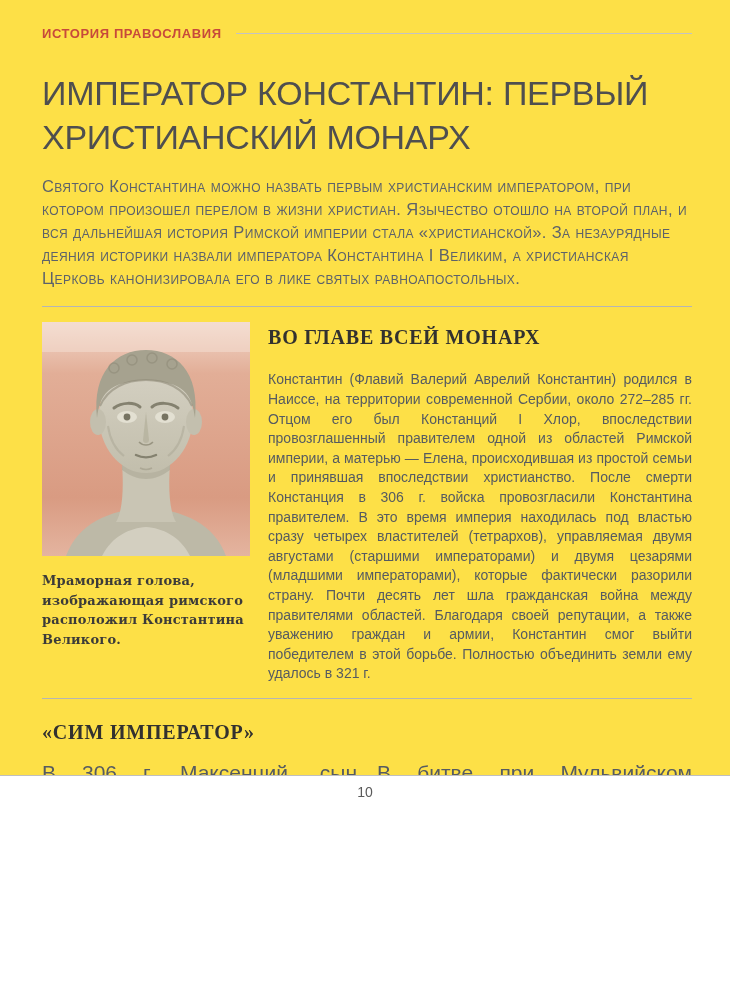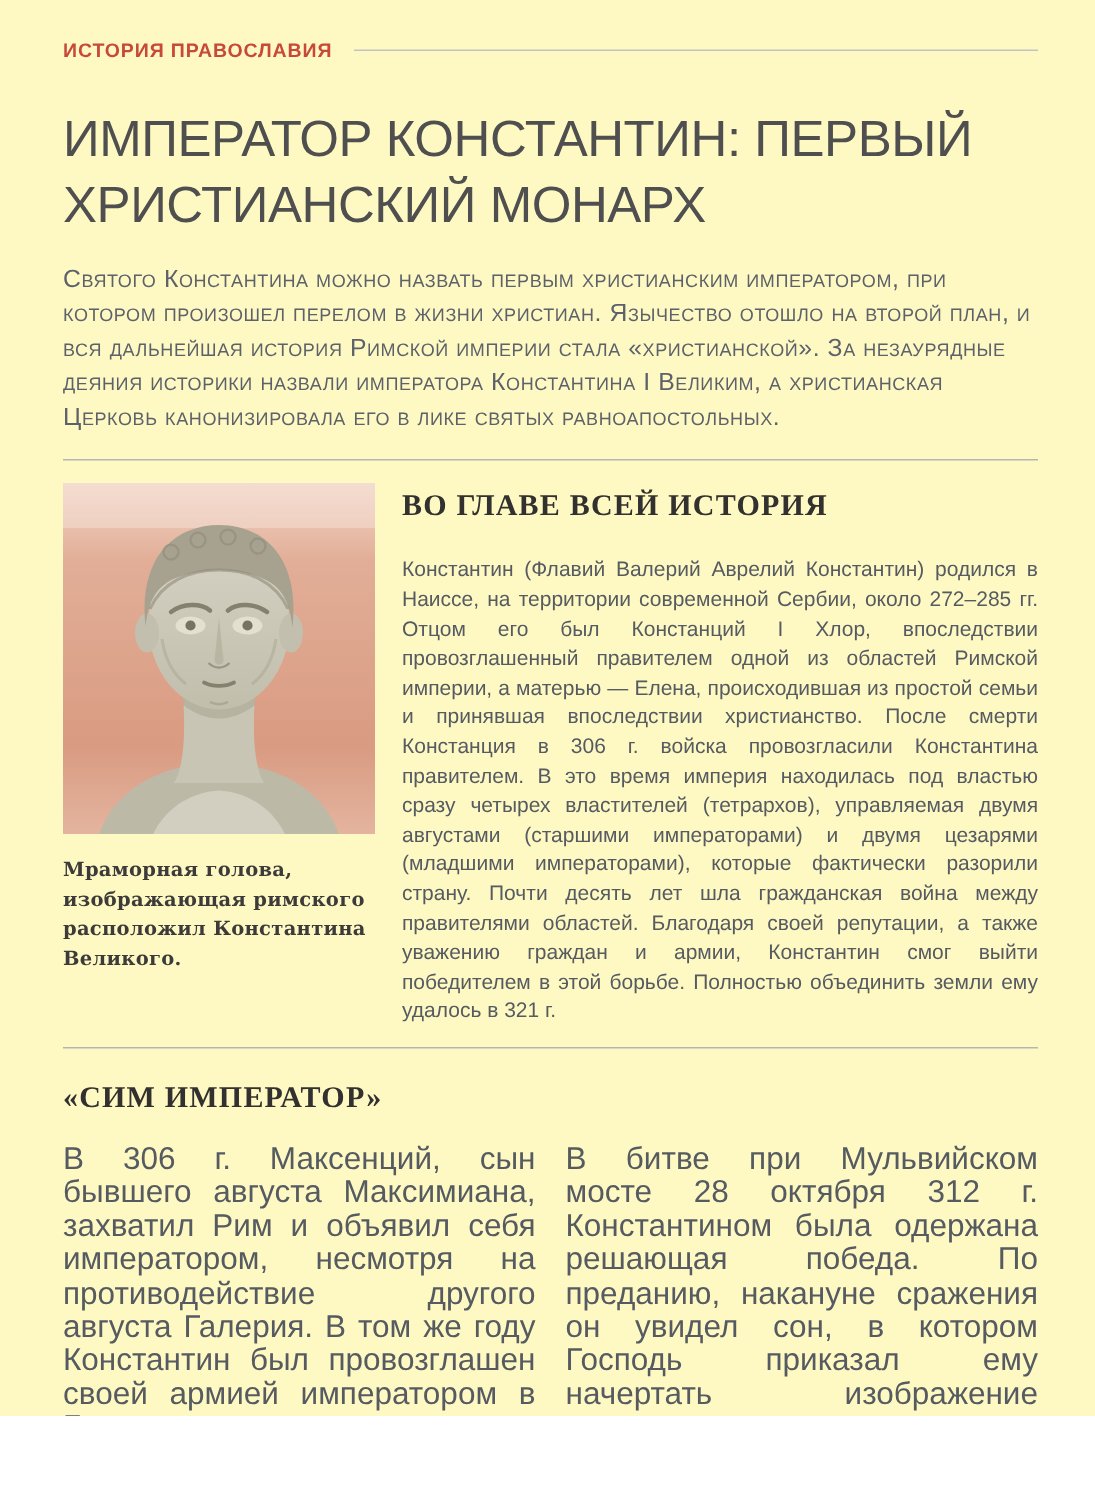--- a/index.html
+++ b/index.html
@@ -1,16 +1,16 @@
 <!DOCTYPE html>
 <html lang="ru"><head>
 <meta charset="utf-8">
 <style>
   html,body{margin:0;padding:0;background:#ffffff;}
-  .page{position:relative;width:730px;height:944px;background:#fef9c3;overflow:hidden;
+  .page{position:relative;width:730px;height:812px;background:#fde047;overflow:hidden;
         font-family:"Liberation Sans",sans-serif;}
   .content{padding:26px 38px 0 42px;}
 
   
   .kicker-row{display:flex;align-items:center;}
   .kicker{color:#c7493b;font-size:13px;font-weight:700;letter-spacing:0.6px;white-space:nowrap;}
   .kicker-rule{flex:1;height:1px;background:#c3c3c3;margin-left:14px;}
 
   
   .title{margin:30px 0 0;font-size:34px;font-weight:300;line-height:1.3;
@@ -117,34 +117,37 @@
             <path d="M98 146 C102 148 106 148 110 146" fill="none" stroke="#a29e8b" stroke-width="1.5" opacity="0.7"></path>
 
             <path d="M66 104 C68 118 74 128 82 134" fill="none" stroke="#aaa693" stroke-width="2" opacity="0.5"></path>
             <path d="M142 104 C140 118 134 128 126 134" fill="none" stroke="#aaa693" stroke-width="2" opacity="0.5"></path>
           </svg>
         </div>
         <figcaption class="caption">Мраморная голова, изображающая римского расположил Константина Великого.</figcaption>
       </figure>
 
       <div class="col-right">
-        <h2 class="section-heading">ВО ГЛАВЕ ВСЕЙ ИСТОРИЯ</h2>
+        <h2 class="section-heading">ВО ГЛАВЕ ВСЕЙ МОНАРХ</h2>
         <p class="body-text">Константин (Флавий Валерий Аврелий Константин) родился в Наиссе, на территории современной Сербии, около 272–285 гг. Отцом его был Констанций I Хлор, впоследствии провозглашенный правителем одной из областей Римской империи, а матерью — Елена, происходившая из простой семьи и принявшая впоследствии христианство. После смерти Констанция в 306 г. войска провозгласили Константина правителем. В это время империя находилась под властью сразу четырех властителей (тетрархов), управляемая двумя августами (старшими императорами) и двумя цезарями (младшими императорами), которые фактически разорили страну. Почти десять лет шла гражданская война между правителями областей. Благодаря своей репутации, а также уважению граждан и армии, Константин смог выйти победителем в этой борьбе. Полностью объединить земли ему удалось в 321 г.</p>
       </div>
     </div>
 
     <div class="rule rule-mid"></div>
 
     <h2 class="section-heading sh2">«СИМ ИМПЕРАТОР»</h2>
 
     <div class="columns">
       <div class="column">
         <p>В 306 г. Максенций, сын бывшего августа Максимиана, захватил Рим и объявил себя императором, несмотря на противодействие другого августа Галерия. В том же году Константин был провозглашен своей армией императором в Британии и получил признание от Галерия. В 311 г. Галерий умер, и Константин решил свергнуть Максенция.</p>
         <p>Весной 312 г. Константин перешел через Альпы и начал быстрое продвижение к Риму, одержав по пути победы под Турином, Брешией и Вероной. Максенций вышел из города и расположил свою армию на правом берегу Тибра у Мульвийского моста, который он разрушил, чтобы затруднить переправу Константина.</p>
       </div>
       <div class="column">
         <p>В битве при Мульвийском мосте 28 октября 312 г. Константином была одержана решающая победа. По преданию, накануне сражения он увидел сон, в котором Господь приказал ему начертать изображение христианского креста на стягах, и тогда он одержит победу. Надпись, появившаяся в видении на небе, — IN HOC SIGNO VINCES («Под этим знаменем победишь» по-русски или «Сим победиши» по-старославянски) — стала нарицательной, ведь исполнив это указание, Константин действительно выиграл в сражении и стал в итоге императором западной части Римской империи.</p>
       </div>
     </div>
 
   </div>
 
+  <div class="footer">
+    <div class="page-number">10</div>
+  </div>
 </div>
 
 </body></html>

